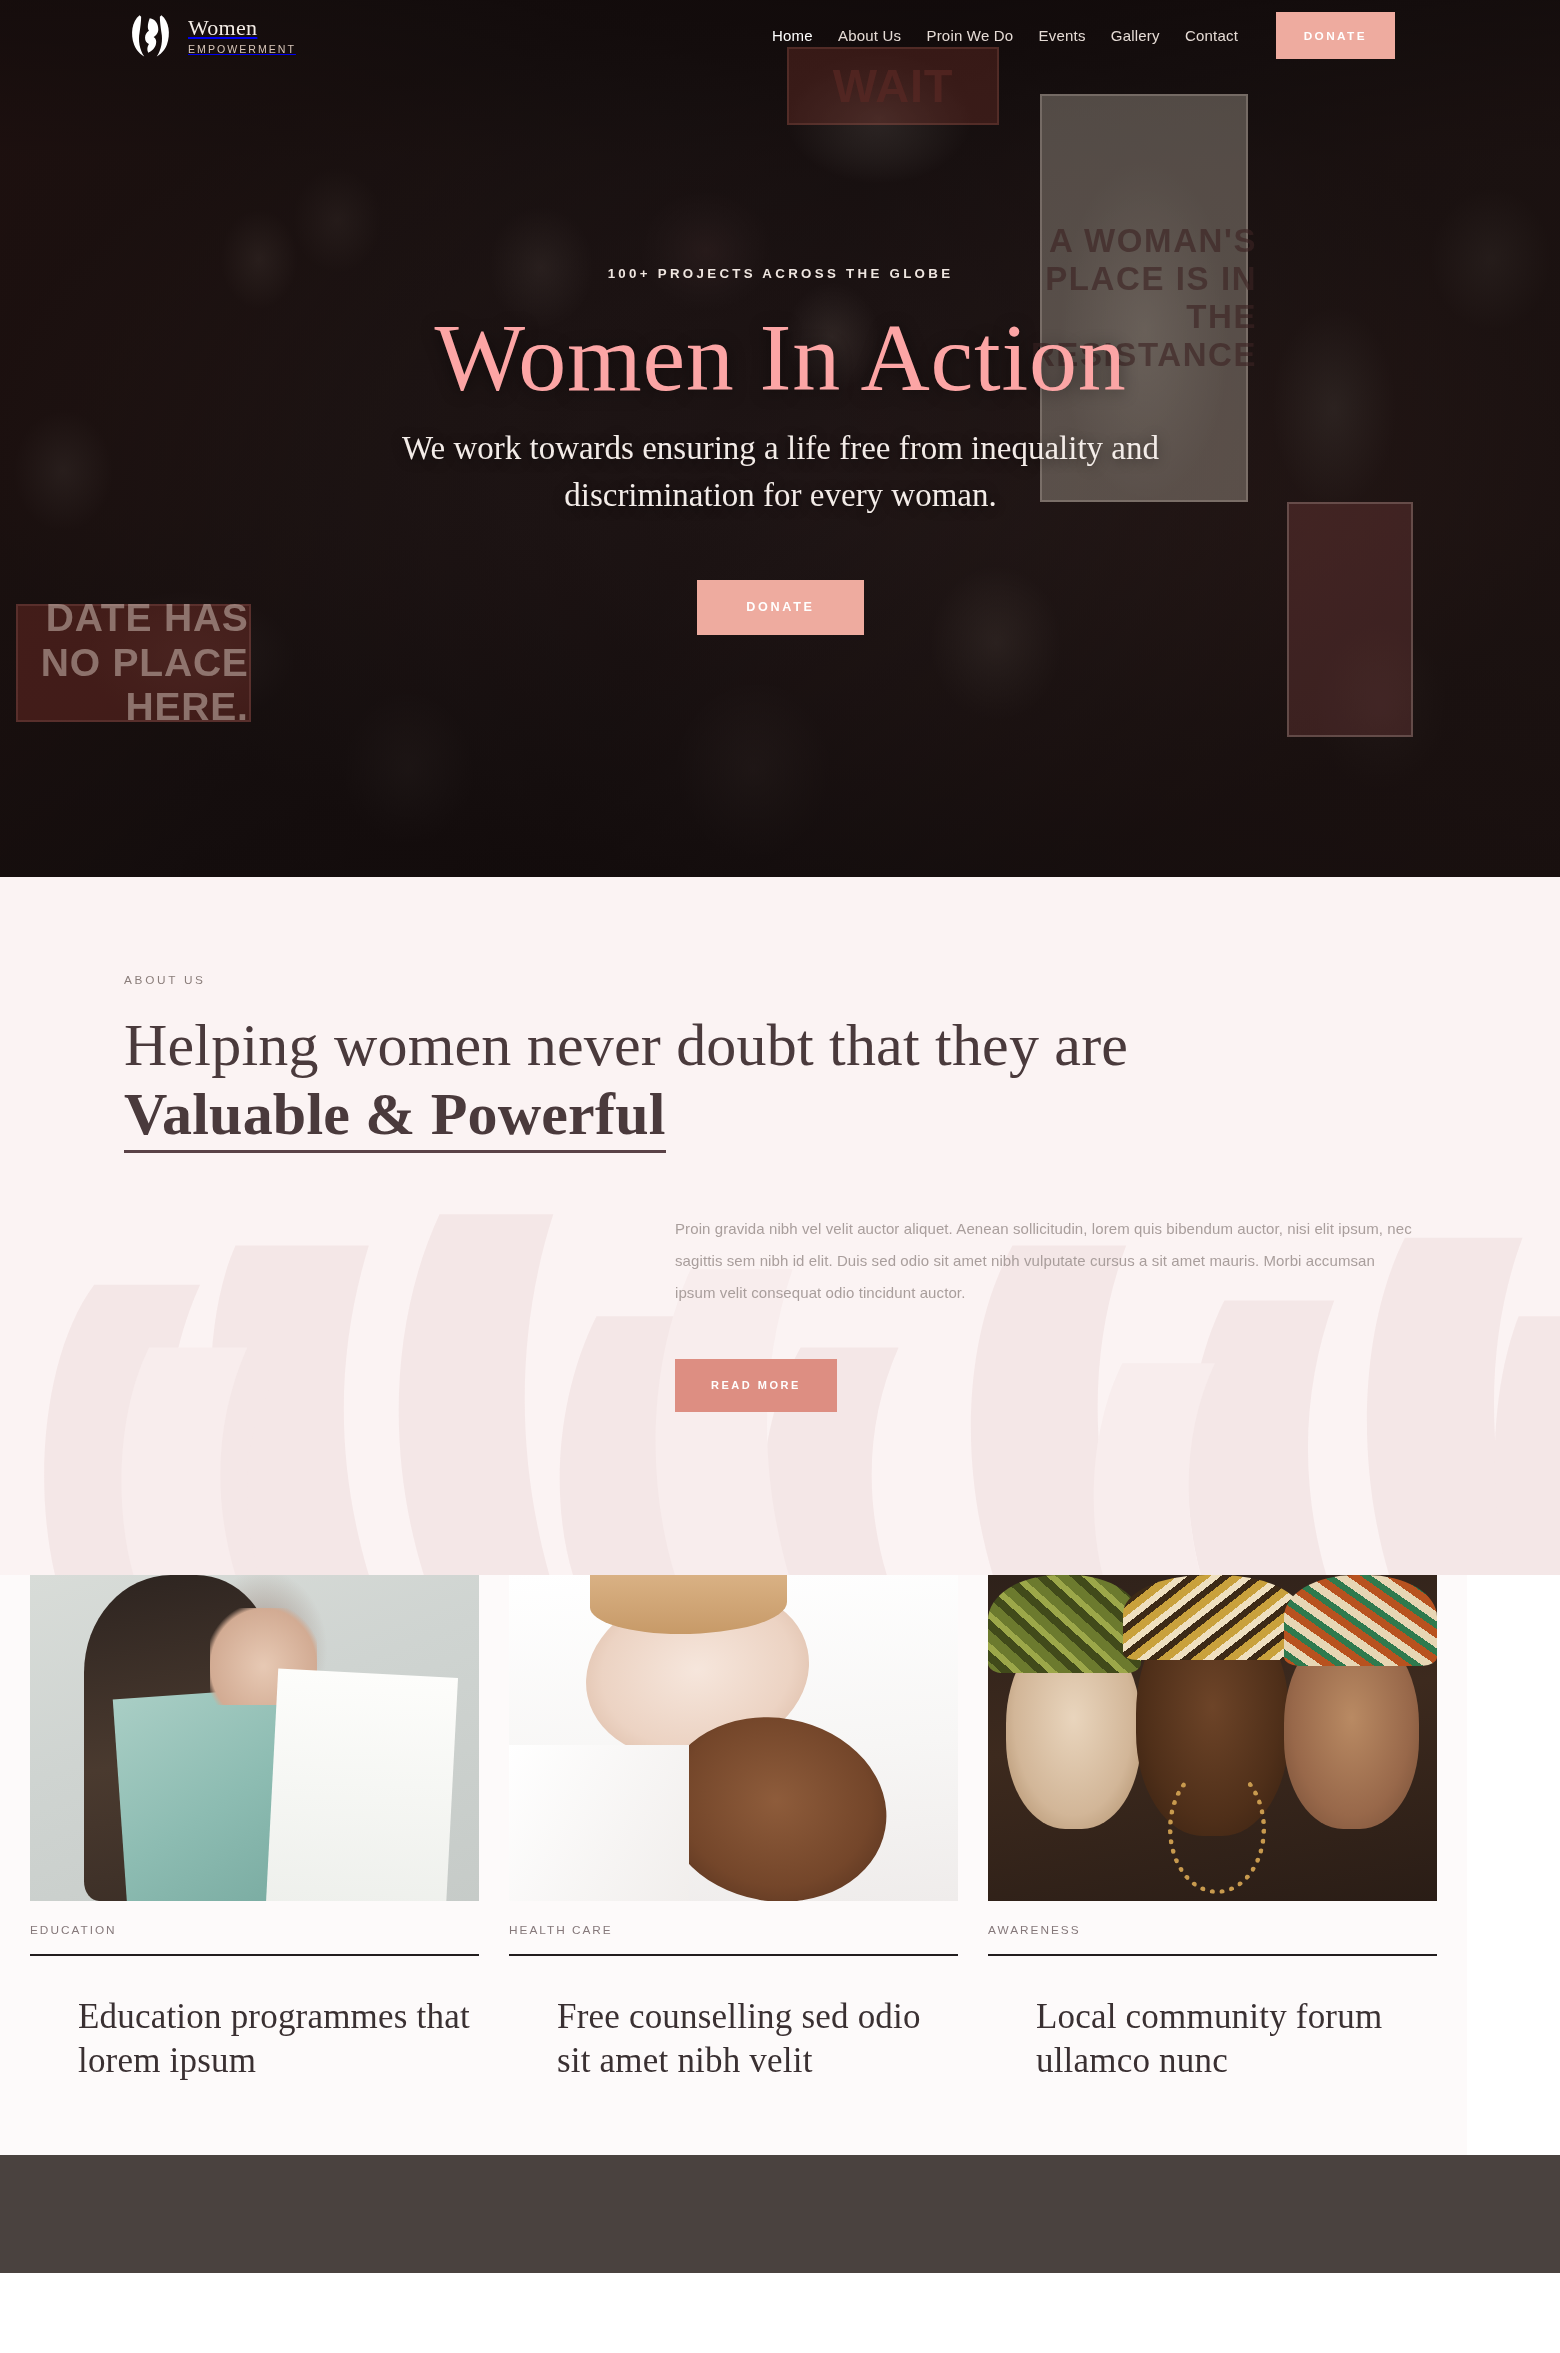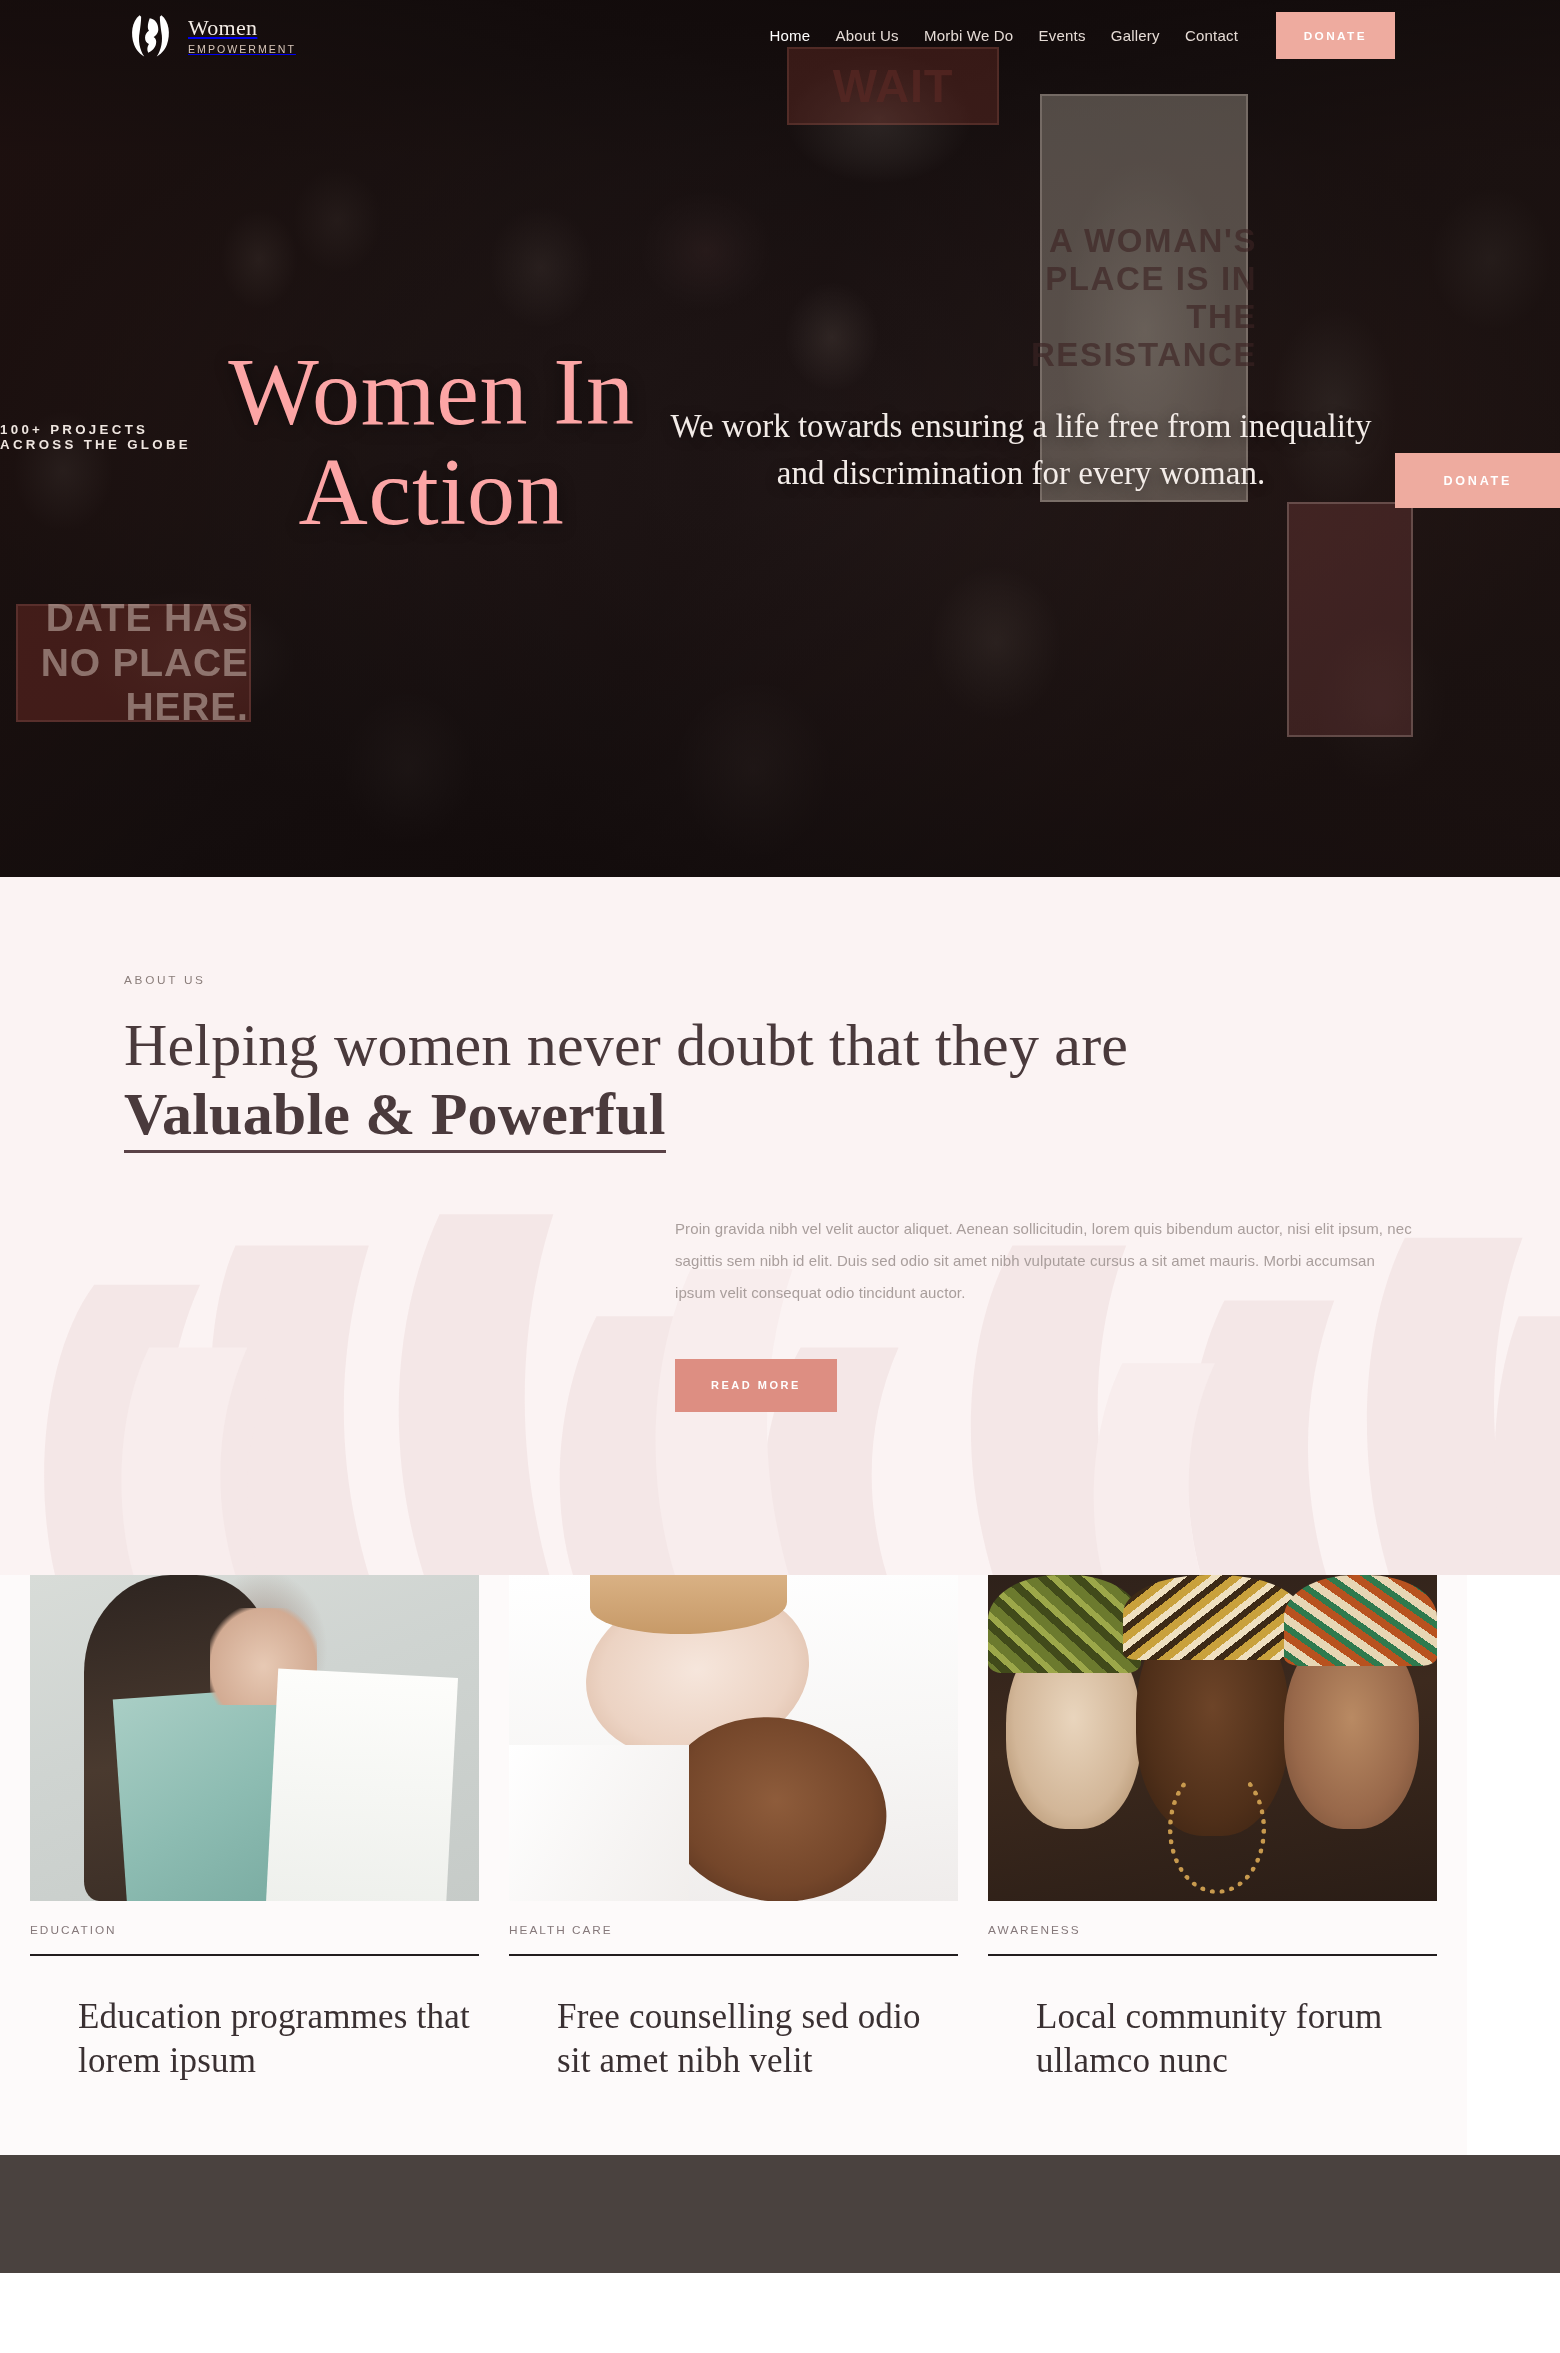--- a/index.html
+++ b/index.html
@@ -94,21 +94,21 @@
   .nav-link.active { color:#ffffff; }
   .donate-nav {
     margin-left:25px; margin-right:124px;
     background:#eeab9f; color:#ffffff;
     font-size:11.8px; letter-spacing:2.4px; font-weight:600;
     padding:16.5px 28px; border:none; cursor:pointer; white-space:nowrap;
   }
 
   .hero-body {
     position:absolute; left:0; right:0; top:0; height:877px;
-    display:flex; flex-direction:row; align-items:center; justify-content:center;
+    display:flex; flex-direction:column; align-items:center; justify-content:center;
     z-index:5; padding-top:23.5px;
   }
   .hero-eyebrow {
     color:#efe6e0; font-size:13.3px; font-weight:bold; letter-spacing:3.3px;
     text-transform:uppercase; margin-bottom:27px;
   }
   .hero-title {
     font-family:"Liberation Serif", serif;
     color:#fca5a5; font-size:96px; font-weight:normal; letter-spacing:0.8px;
     line-height:1.04; margin-bottom:17.3px; text-align:center;
@@ -286,21 +286,21 @@
       </span>
       <span class="brand-text">
         <span class="brand-title">Women</span>
         <span class="brand-sub">EMPOWERMENT</span>
       </span>
     </a>
 
     <div class="nav-links">
       <a class="nav-link active" href="#">Home</a>
       <a class="nav-link" href="#">About Us</a>
-      <a class="nav-link" href="#">Morbi We Do</a>
+      <a class="nav-link" href="#">Proin We Do</a>
       <a class="nav-link" href="#">Events</a>
       <a class="nav-link" href="#">Gallery</a>
       <a class="nav-link" href="#">Contact</a>
       <button class="donate-nav">DONATE</button>
     </div>
   </nav>
 
   <div class="hero-body">
     <div class="hero-eyebrow">100+ PROJECTS ACROSS THE GLOBE</div>
     <h1 class="hero-title">Women In Action</h1>

